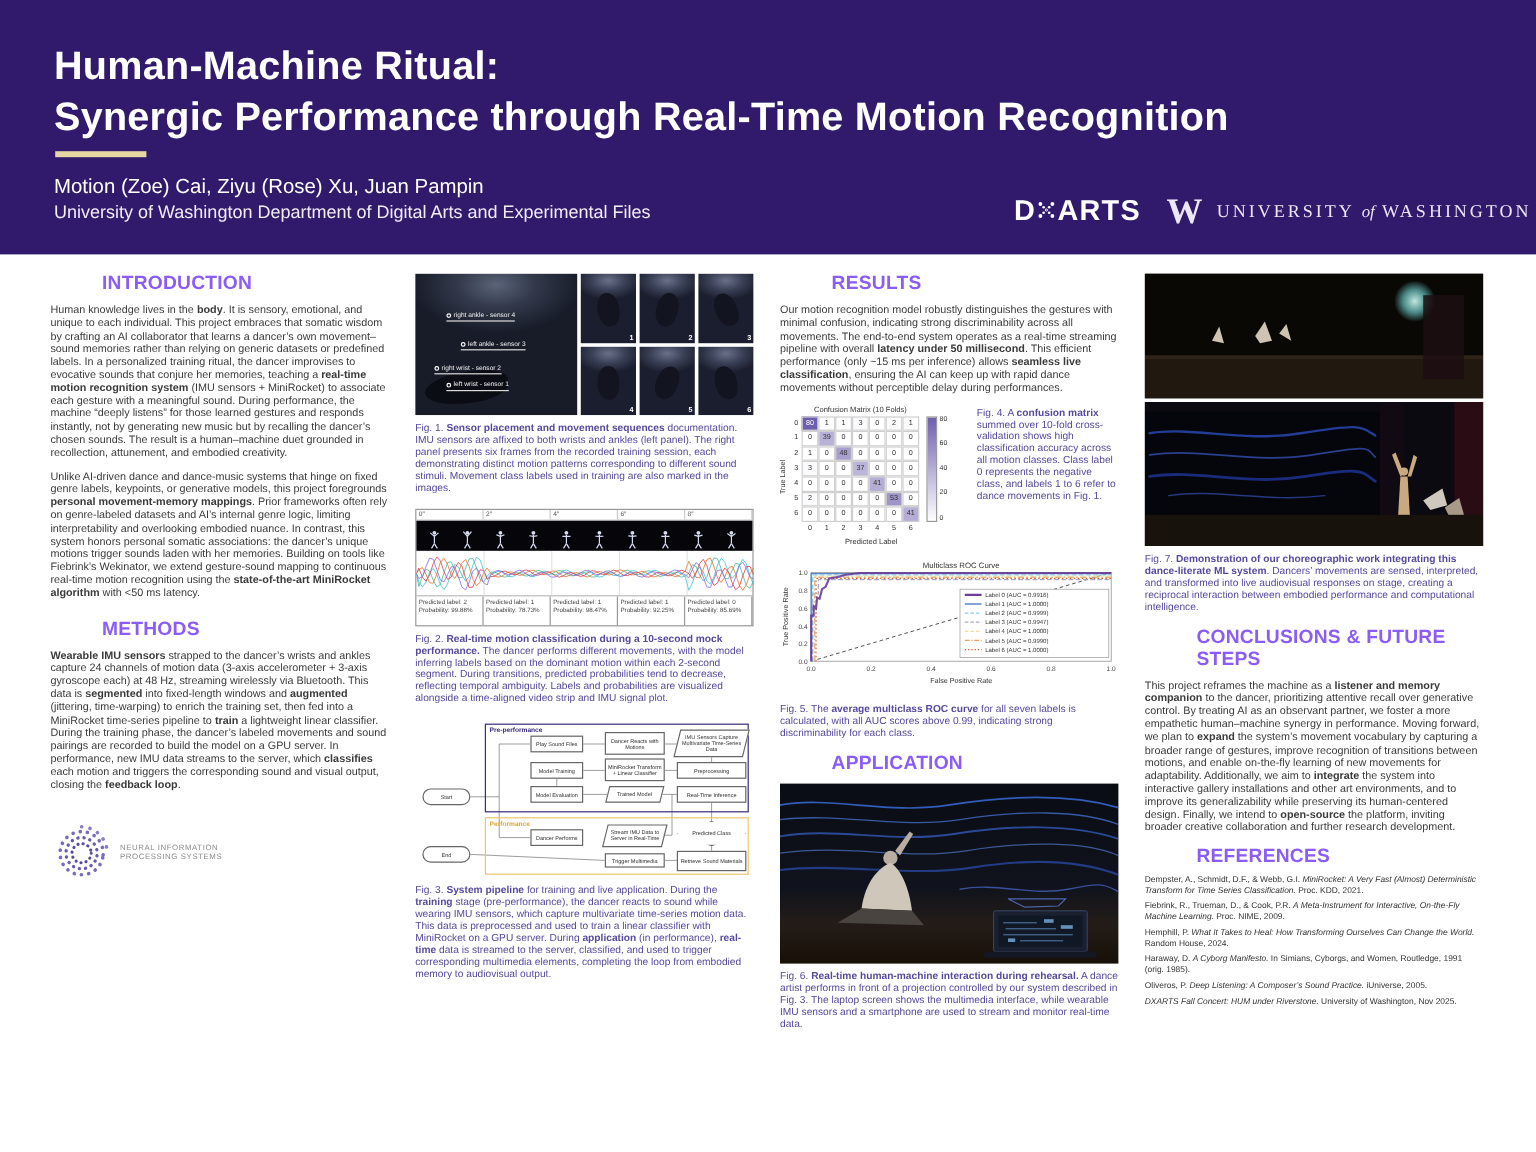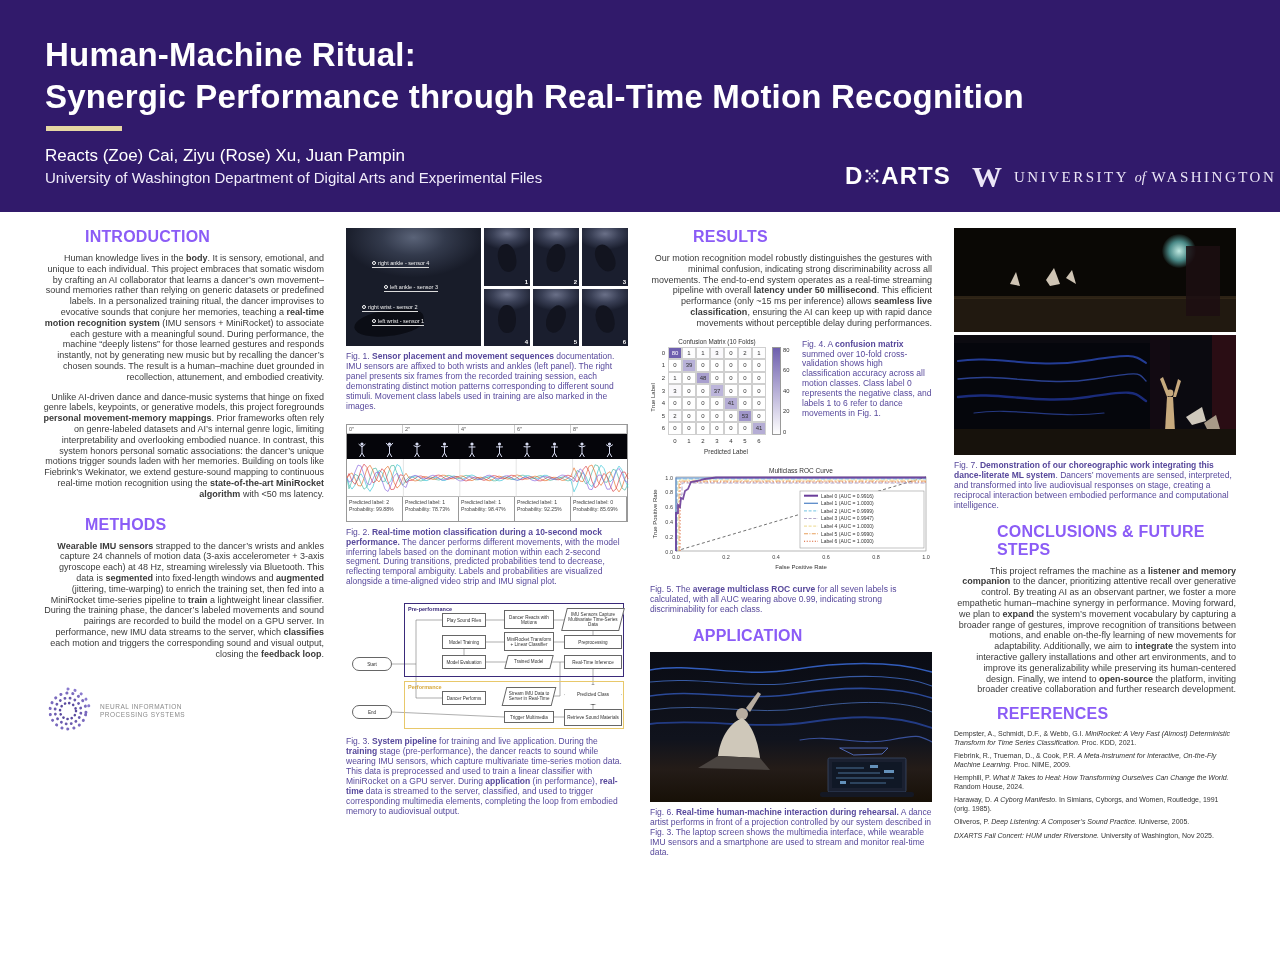--- a/index.html
+++ b/index.html
@@ -20,21 +20,21 @@
   .uwlogo { position:absolute; left:972px; top:160px; display:flex; align-items:center;
     color:#ece6f7; font-family:"Liberation Serif", serif; }
   .uw-w { font-size:30px; font-weight:700; margin-right:12px; }
   .uw-t { font-size:15px; letter-spacing:2.5px; }
   .uw-of { font-style:italic; letter-spacing:0; font-size:14px; }
 
   
   .cols { position:absolute; left:42px; top:228px; width:1196px; display:flex; gap:22px; }
   .col { width:282px; flex:0 0 282px; }
   .sec-h { color:#8b5cf6; font-weight:700; font-size:16px; letter-spacing:0.2px; margin-bottom:7px;margin-left:43px; }
-  .body-text { font-size:9px; line-height:1.2; color:#3a3a3a; margin-bottom:9px; text-align:right; }
+  .body-text { font-size:9px; line-height:1.2; color:#3a3a3a; margin-bottom:9px; text-align:left; }
   .cap { font-size:8.5px; line-height:1.17; color:#57489b; margin:6px 0 12px 0; }
 
   
   .fig1 { display:flex; gap:3px; height:118px; }
   .f1-left { position:relative; width:135px; height:118px; flex:0 0 135px; overflow:hidden;
     background:radial-gradient(ellipse 70px 40px at 50% 8%, #5a6378 0%, #333a4c 45%, #181c29 100%); }
   .f1-dancer { position:absolute; left:8px; bottom:10px; width:70px; height:26px; background:#0b0d15;
     border-radius:50% 40% 45% 50%; transform:rotate(-8deg); }
   .f1-lbl { position:absolute; color:#f2f2f2; font-size:5.5px; white-space:nowrap;
     border-bottom:0.5px solid #dcdcdc; padding-bottom:1px; display:flex; align-items:center; gap:2px; }
@@ -63,21 +63,21 @@
     background:#fff; border:0.7px solid #666; transform:rotate(0deg);
     clip-path:polygon(50% 0, 100% 50%, 50% 100%, 0 50%); }
   .pnode.d > span { position:relative; z-index:1; }
   .pnode.o { border-radius:8px; }
   .pgrp { position:absolute; border:1px solid #3a2a7a; }
   .pgrp.gold { border-color:#e8c86a; }
   .pgrp-lbl { position:absolute; font-size:5.5px; font-weight:700; color:#3a2a7a; left:3px; top:2px; }
   .pgrp.gold .pgrp-lbl, .pgrp-lbl.gold { color:#d8a93c; }
 
   
-  .fig4row { display:flex; gap:0; margin:4px 0 10px 0; }
+  .fig4row { display:flex; gap:12px; margin:4px 0 10px 0; }
   .cmwrap { flex:0 0 152px; }
   .cm-title { font-size:6.3px; color:#333; text-align:center; margin-bottom:2px; width:134px; }
   .cm-flex { display:flex; align-items:stretch; }
   .cm-ylab { writing-mode:vertical-rl; transform:rotate(180deg); font-size:6px; color:#333;
     text-align:center; width:9px; }
   .cm-grid { display:grid; grid-template-columns:9px repeat(7, 14px); grid-auto-rows:12.6px; }
   .cm-cell { border:0.5px solid #cfcfcf; font-size:6px; color:#333; display:flex;
     align-items:center; justify-content:center; }
   .cm-ytick, .cm-xtick { border:none; font-size:6px; color:#333; display:flex; align-items:center; justify-content:center; }
   .cm-xlab { font-size:6.3px; color:#333; text-align:center; width:134px; margin-top:1px; }
@@ -103,21 +103,21 @@
 <body>
 
 <div class="poster">
 
   <div class="header">
     <div class="title">
       <div>Human-Machine Ritual:</div>
       <div>Synergic Performance through Real-Time Motion Recognition</div>
     </div>
     <div class="gold-bar"></div>
-    <div class="authors">Reacts (Zoe) Cai, Ziyu (Rose) Xu, Juan Pampin</div>
+    <div class="authors">Motion (Zoe) Cai, Ziyu (Rose) Xu, Juan Pampin</div>
     <div class="affil">University of Washington  Department of Digital Arts and Experimental Files</div>
 
     <div class="dxarts">
       <span>D</span>
       <span class="dx-x">
         <svg width="16" height="16" viewBox="0 0 16 16">
           <g fill="#ffffff">
             <circle cx="3" cy="3" r="1.6"></circle>
               <circle cx="13" cy="3" r="1.6"></circle>
             <circle cx="5.7" cy="5.7" r="1.1"></circle>
@@ -559,21 +559,21 @@
               <text x="76" y="94" font-size="5.5" fill="#444" text-anchor="middle">0.2</text>
               <text x="126" y="94" font-size="5.5" fill="#444" text-anchor="middle">0.4</text>
               <text x="176" y="94" font-size="5.5" fill="#444" text-anchor="middle">0.6</text>
               <text x="226" y="94" font-size="5.5" fill="#444" text-anchor="middle">0.8</text>
               <text x="276" y="94" font-size="5.5" fill="#444" text-anchor="middle">1.0</text>
             </g>
           <text x="151" y="104" font-size="6" fill="#333" text-anchor="middle" id="roc-xlabel">False Positive Rate</text>
           <text x="7" y="49" font-size="6" fill="#333" text-anchor="middle" transform="rotate(-90 7 49)" id="roc-ylabel">True Positive Rate</text>
         </svg>
       </div>
-      <p class="cap"><span>Fig. 5.  The </span><span style="font-weight: 700;">average multiclass ROC curve</span><span> for all seven labels is calculated, with all AUC wearing above 0.99, indicating strong discriminability for each class.</span></p>
+      <p class="cap"><span>Fig. 5.  The </span><span style="font-weight: 700;">average multiclass ROC curve</span><span> for all seven labels is calculated, with all AUC scores above 0.99, indicating strong discriminability for each class.</span></p>
 
       <div class="sec-h" style="margin-top:8px;">APPLICATION</div>
       <div class="photo fig6">
         <svg width="282" height="150" style="position:absolute;left:0;top:0;">
           <g fill="none" stroke-linecap="round">
             <path d="M0 18 C40 10 90 26 140 18 S240 8 282 20" stroke="#3a6bd8" stroke-width="1.4" opacity="0.85"></path>
             <path d="M0 30 C50 24 100 38 150 30 S250 22 282 34" stroke="#4a7be0" stroke-width="1.1" opacity="0.7"></path>
             <path d="M0 44 C45 36 95 50 145 42 S245 34 282 46" stroke="#3258b8" stroke-width="1.6" opacity="0.8"></path>
             <path d="M0 58 C55 50 105 64 155 56 S255 48 282 60" stroke="#5a8be8" stroke-width="1" opacity="0.6"></path>
             <path d="M0 72 C50 66 110 78 160 70 S250 64 282 76" stroke="#2a4aa8" stroke-width="1.8" opacity="0.75"></path>

